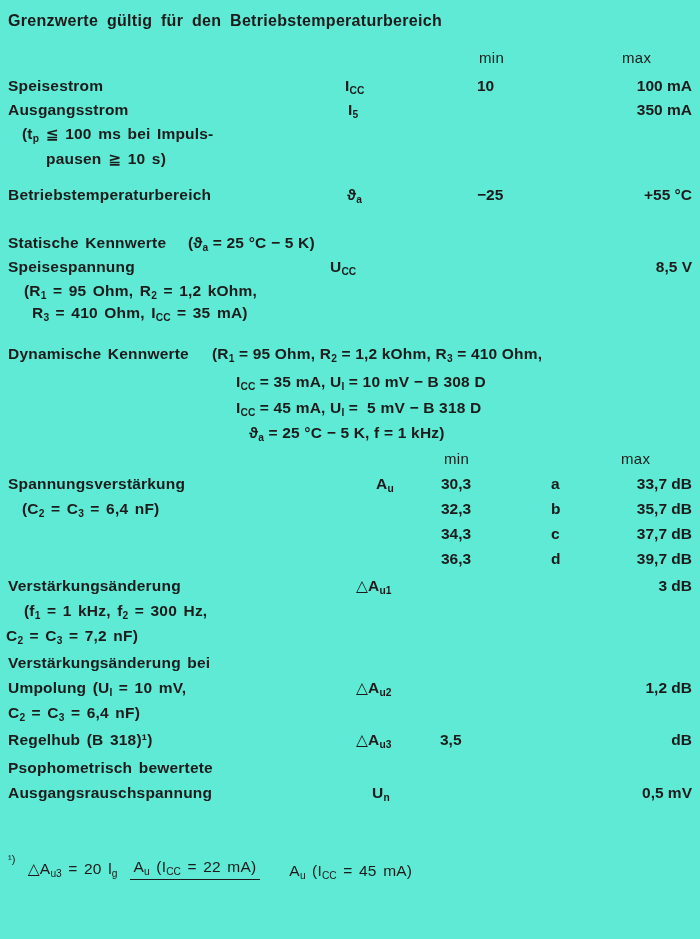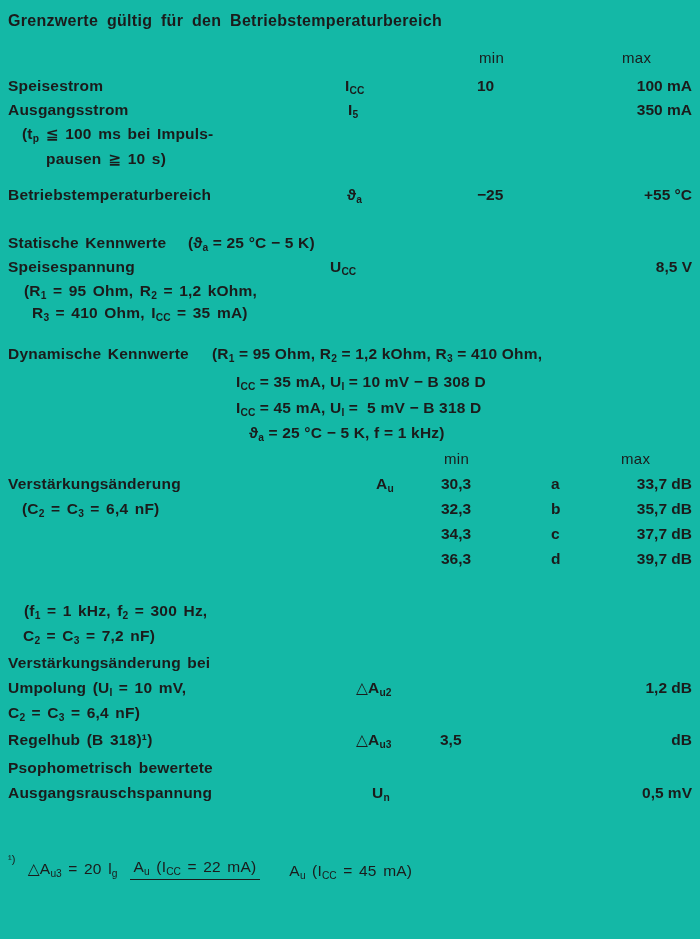--- a/index.html
+++ b/index.html
@@ -25,21 +25,21 @@
     font-weight:400;letter-spacing:.2px;word-spacing:2px;
   }
   .fmark{font-size:11px;transform:translateY(-10px);}
   .frac{display:inline-flex;text-align:center;align-items:flex-end;}
   .num{border-bottom:1.6px solid #1b1b1b;padding:0 4px 3px 4px;}
   .den{padding:3px 4px 0 4px;margin-left:25px;}
 </style>
 </head>
 <body>
 
-<div class="page" style="background: #14b8a6; color: rgb(27, 27, 27);">
+<div class="page" style="background: #5eead4; color: rgb(27, 27, 27);">
 
   <div class="row" style="top:12px">
     <span class="lbl title">Grenzwerte gültig für den Betriebstemperaturbereich</span>
   </div>
 
   <div class="row" style="top:49px">
     <span class="hdr" style="position:absolute;left:479px">min</span>
     <span class="hdr" style="position:absolute;left:622px">max</span>
   </div>
 
@@ -98,21 +98,21 @@
   <div class="row" style="top:424px">
     <span class="sym" style="left:249px">ϑ<sub>a</sub> = 25 °C − 5 K, f = 1 kHz)</span>
   </div>
 
   <div class="row" style="top:450px">
     <span class="hdr" style="position:absolute;left:444px">min</span>
     <span class="hdr" style="position:absolute;left:621px">max</span>
   </div>
 
   <div class="row" style="top:475px">
-    <span class="lbl">Verstärkungsänderung</span>
+    <span class="lbl">Spannungsverstärkung</span>
     <span class="sym" style="left:376px">A<sub>u</sub></span>
     <span class="min2">30,3</span>
     <span class="grp">a</span>
     <span class="max">33,7 dB</span>
   </div>
   <div class="row" style="top:500px">
     <span class="lbl" style="left:22px">(C<sub>2</sub> = C<sub>3</sub> = 6,4 nF)</span>
     <span class="min2">32,3</span>
     <span class="grp">b</span>
     <span class="max">35,7 dB</span>
@@ -121,25 +121,30 @@
     <span class="min2">34,3</span>
     <span class="grp">c</span>
     <span class="max">37,7 dB</span>
   </div>
   <div class="row" style="top:550px">
     <span class="min2">36,3</span>
     <span class="grp">d</span>
     <span class="max">39,7 dB</span>
   </div>
 
+  <div class="row" style="top:577px">
+    <span class="lbl">Verstärkungsänderung</span>
+    <span class="sym" style="left:356px">△A<sub>u1</sub></span>
+    <span class="max">3 dB</span>
+  </div>
   <div class="row" style="top:602px">
     <span class="lbl" style="left:24px">(f<sub>1</sub> = 1 kHz, f<sub>2</sub> = 300 Hz,</span>
   </div>
   <div class="row" style="top:627px">
-    <span class="lbl" style="left:23px">C<sub>2</sub> = C<sub>3</sub> = 7,2 nF)</span>
+    <span class="lbl" style="left:6px">C<sub>2</sub> = C<sub>3</sub> = 7,2 nF)</span>
   </div>
 
   <div class="row" style="top:654px">
     <span class="lbl">Verstärkungsänderung bei</span>
   </div>
   <div class="row" style="top:679px">
     <span class="lbl">Umpolung (U<sub>I</sub> = 10 mV,</span>
     <span class="sym" style="left:356px">△A<sub>u2</sub></span>
     <span class="max">1,2 dB</span>
   </div>

